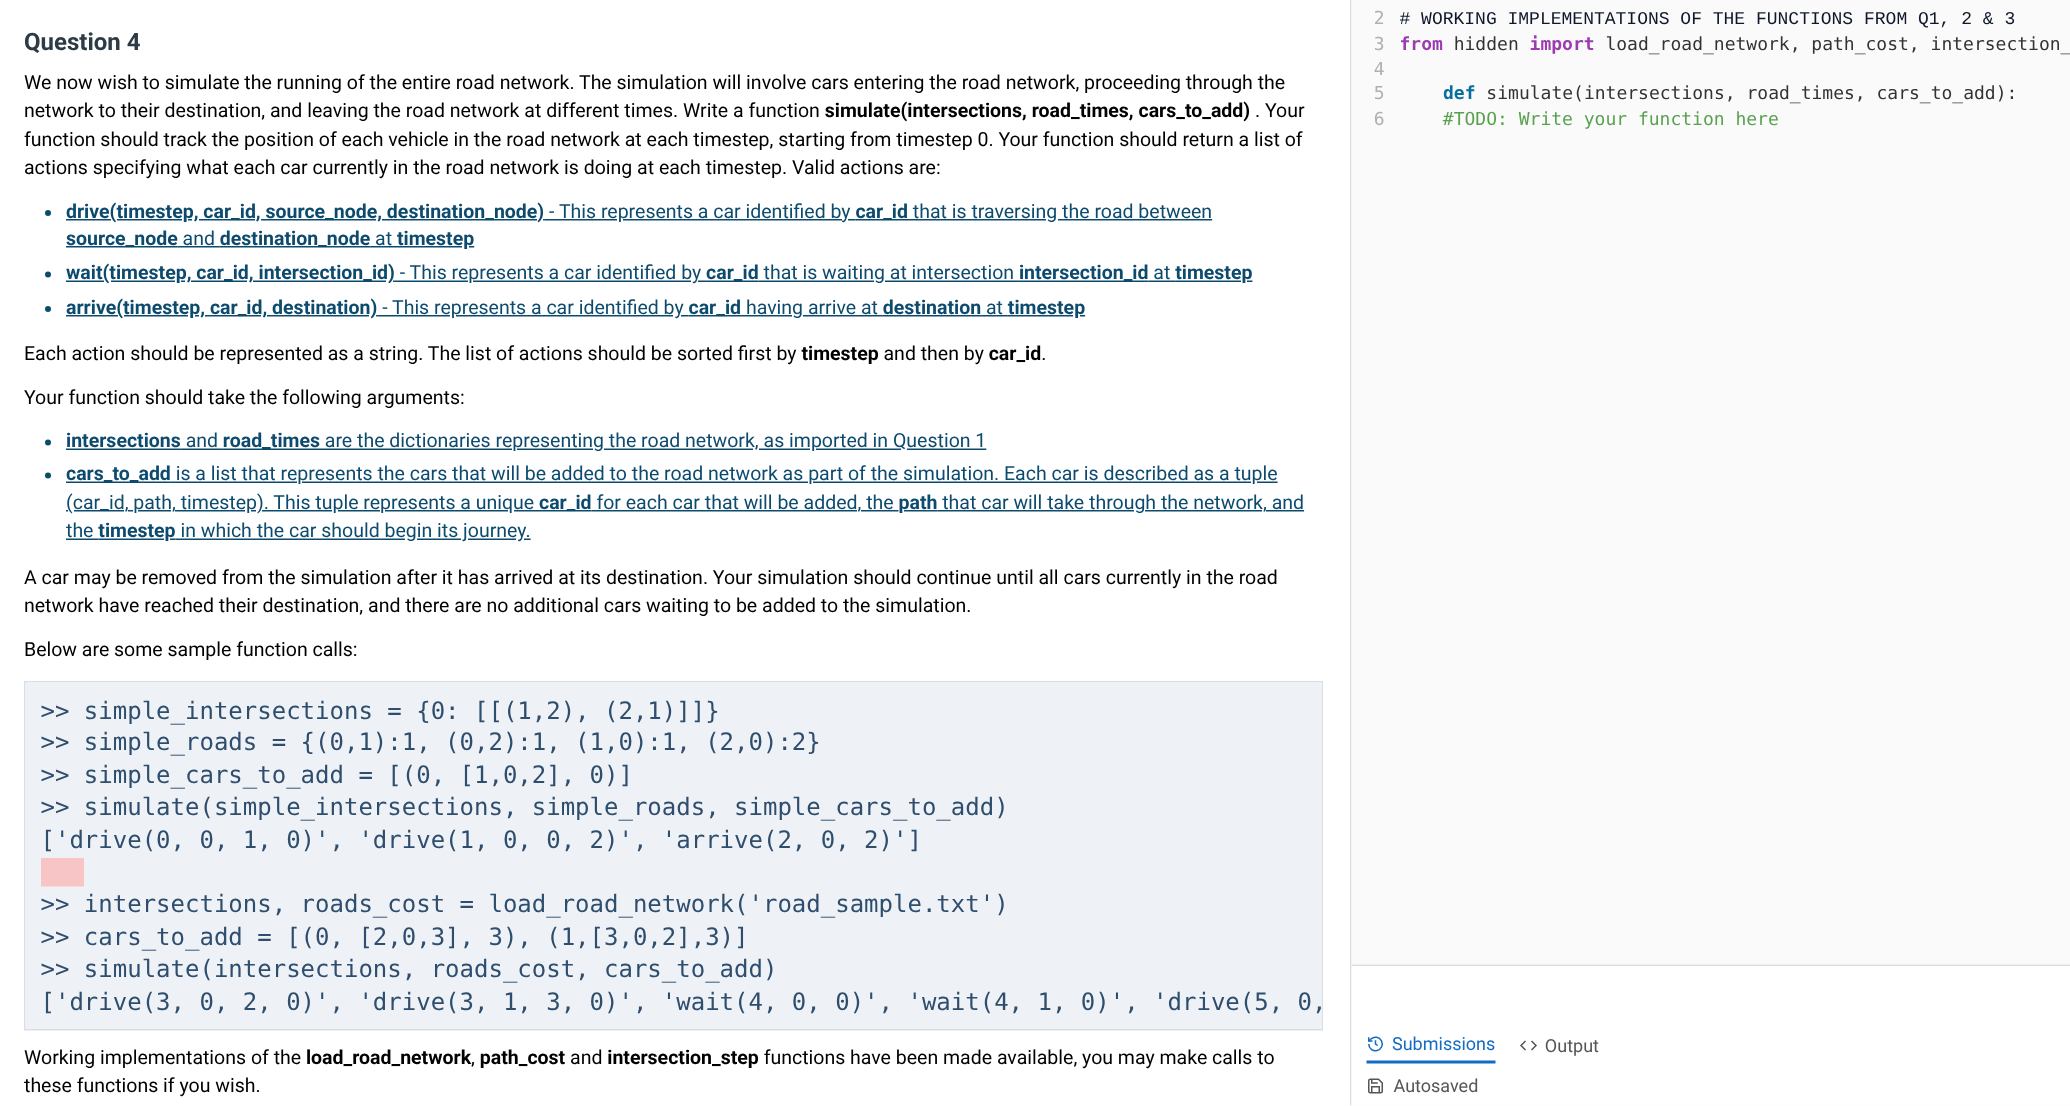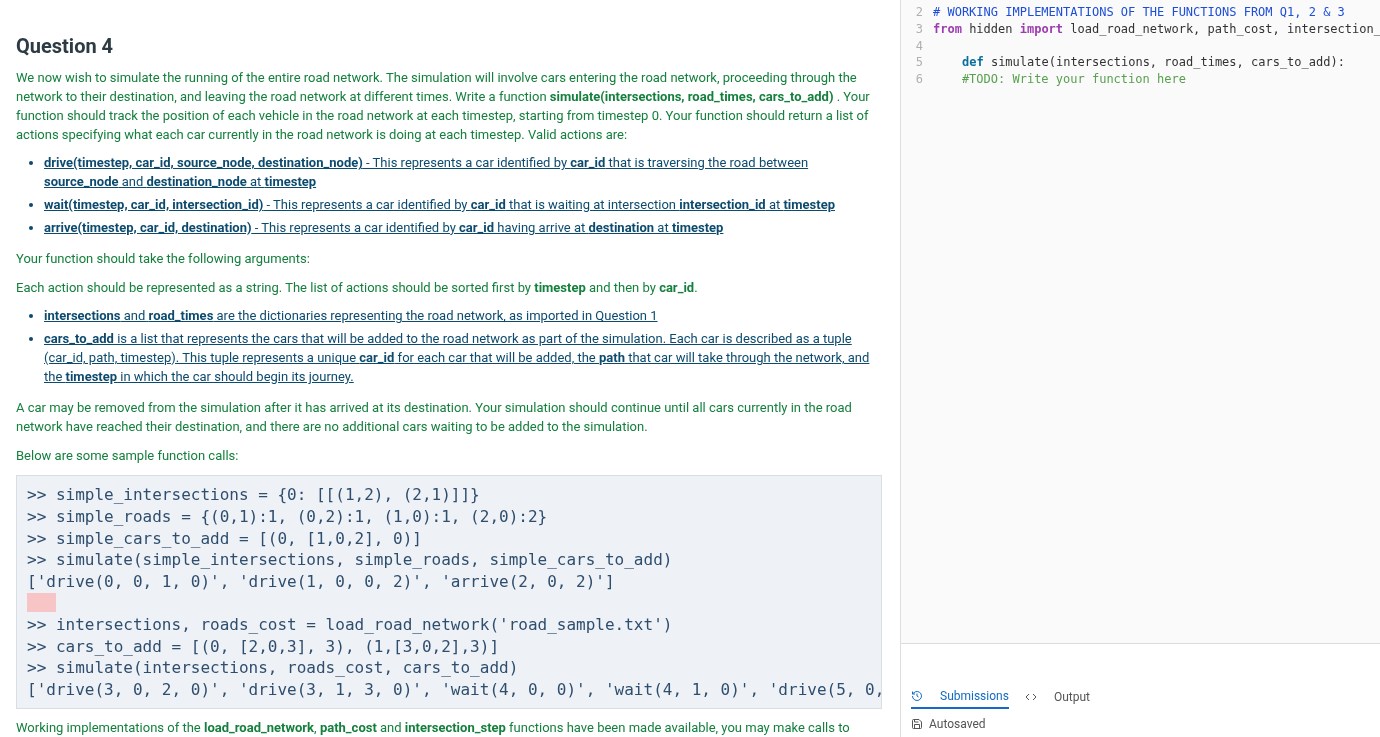--- a/index.html
+++ b/index.html
@@ -21,26 +21,26 @@
     line-height: 1.45;
   }
   .right-panel {
     flex: 1;
     display: flex;
     flex-direction: column;
     border-left: 1px solid #ddd;
     background: #fafafa;
   }
   h3.question-title {
-    font-size: 20px;
+    font-size: 16px;
     font-weight: 700;
     color: #2d3b45;
-    margin: 16px 0 8px 0;
-  }
-  p { margin: 0 0 10px 0; color: #15803d; }
+    margin: 0 0 8px 0;
+  }
+  p { margin: 0 0 10px 0; color: #000000; }
   strong { font-weight: 700; }
   ul { margin: 6px 0 12px 0; padding-left: 28px; }
   li { margin-bottom: 4px; color: #0c4a6e; text-decoration: underline; }
   .code-block {
     background: #eef2f7;
     border: 1px solid #d9dee4;
     padding: 8px 10px;
     font-family: Consolas, Menlo, monospace;
     font-size: 16px;
     color: #2f4e6e;
@@ -75,40 +75,40 @@
   }
   .gutter div { height: 16.8px; }
   .code {
     flex: 1;
     padding: 4px 0 4px 4px;
     white-space: pre;
     color: #333;
   }
   .code .line { height: 16.8px; }
   .c-comment { color: #59a14f; }
-  .c-comment-red { color: #1d4ed8; }
+  .c-comment-red { color: #0f172a; font-family: Liberation Mono, monospace; }
   .c-kw2 { color: #0a6e9c; font-weight: 700; margin-left: 29px; }
   .c-import { color: #9d3cb0; font-weight: 700; }
 
   
   .bottom-tabs {
     border-top: 1px solid #ddd;
     background: #fff;
     font-size: 12px;
   }
   .tabs-row {
     display: flex;
     gap: 16px;
     padding: 6px 10px 4px 10px;
     align-items: center;
   }
   .tab {
     display: inline-flex;
     align-items: center;
-    gap: 17px;
+    gap: 5px;
     color: #555;
     cursor: pointer;
     padding-bottom: 4px;
     margin-top: 39px;
   }
   .tab.active {
     color: #126bc5;
     border-bottom: 2px solid #126bc5;
   }
   .tab svg { width: 12px; height: 12px; }
@@ -138,25 +138,25 @@
       <strong>drive(timestep, car_id, source_node, destination_node)</strong><span> - This represents a car identified by </span><strong>car_id</strong><span> that is traversing the road between </span><strong>source_node</strong><span> and </span><strong>destination_node</strong><span> at </span><strong>timestep</strong>
     </li>
     <li>
       <strong>wait(timestep, car_id, intersection_id)</strong><span> - This represents a car identified by </span><strong>car_id</strong><span> that is waiting at intersection </span><strong>intersection_id</strong><span> at </span><strong>timestep</strong>
     </li>
     <li>
       <strong>arrive(timestep, car_id, destination)</strong><span> - This represents a car identified by </span><strong>car_id</strong><span> having arrive at </span><strong>destination</strong><span> at </span><strong>timestep</strong>
     </li>
   </ul>
 
-  <p>Your function should take the following arguments:</p>
-
   <p>
     <span>Each action should be represented as a string. The list of actions should be sorted first by </span><strong>timestep</strong><span> and then by </span><strong>car_id</strong><span>.</span>
   </p>
+
+  <p>Your function should take the following arguments:</p>
 
   <ul>
     <li>
       <strong>intersections</strong><span> and </span><strong>road_times</strong><span> are the dictionaries representing the road network, as imported in Question 1</span>
     </li>
     <li>
       <strong>cars_to_add</strong><span> is a list that represents the cars that will be added to the road network as part of the simulation. Each car is described as a tuple (car_id, path, timestep). This tuple represents a unique </span><strong>car_id</strong><span> for each car that will be added, the </span><strong>path</strong><span> that car will take through the network, and the </span><strong>timestep</strong><span> in which the car should begin its journey.</span>
     </li>
   </ul>
 

